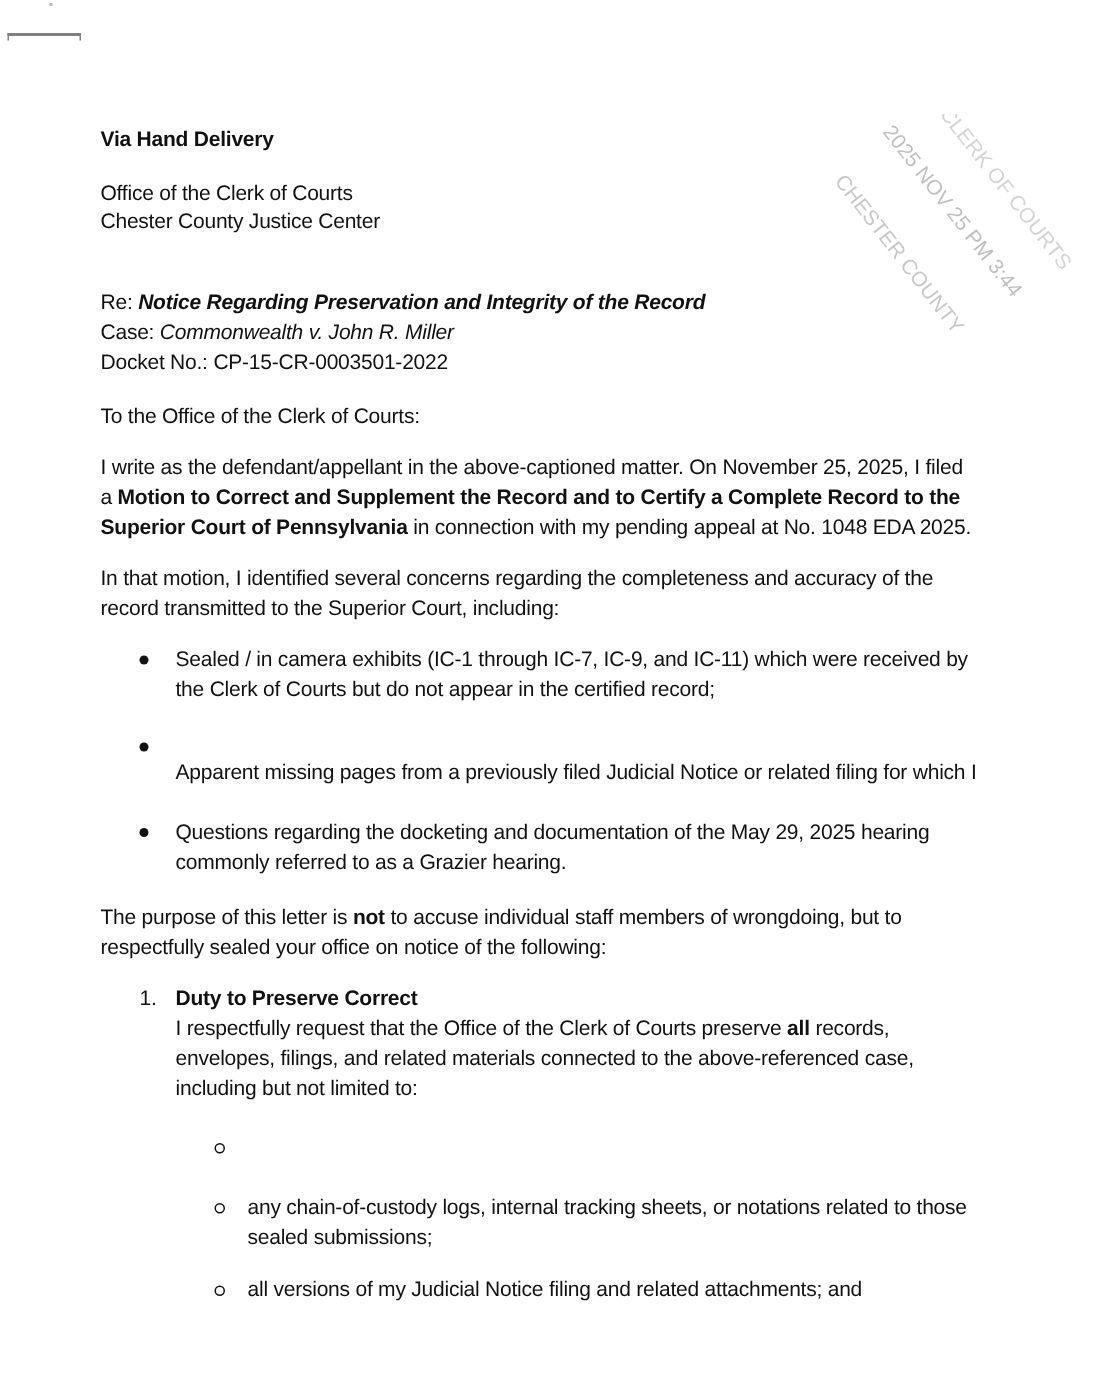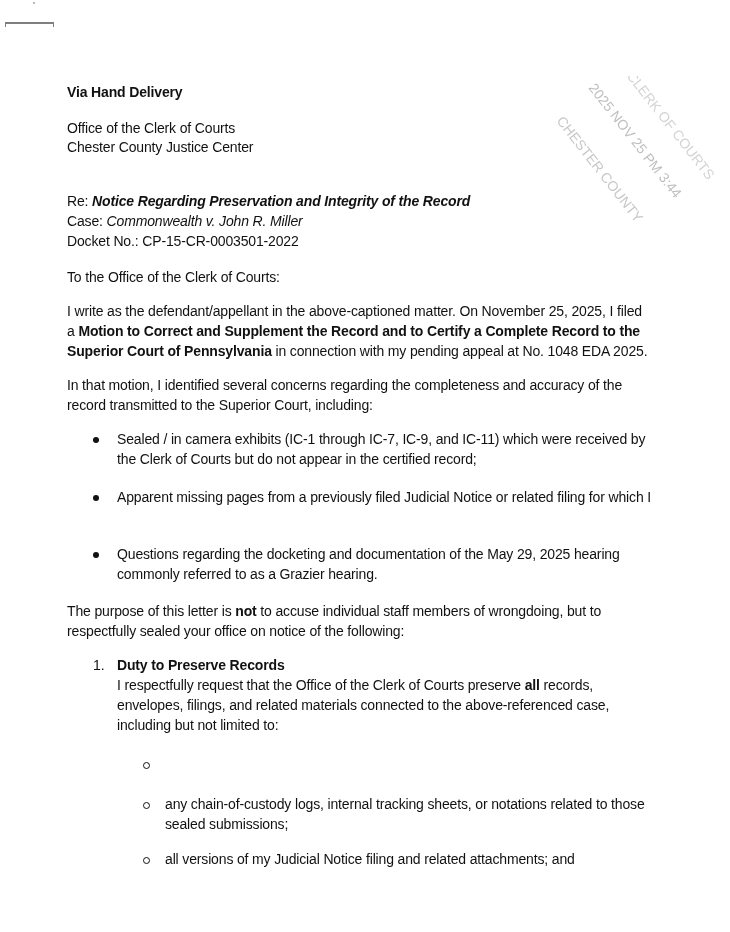--- a/index.html
+++ b/index.html
@@ -119,31 +119,31 @@
   <div class="line" style="top:342px;"><span class="b" style="white-space: pre;">Superior Court of Pennsylvania</span><span style="white-space: pre;"> in connection with my pending appeal at No. 1048 EDA 2025.</span></div>
 
   <div class="line" style="top:376px;">In that motion, I identified several concerns regarding the completeness and accuracy of the</div>
   <div class="line" style="top:396px;">record transmitted to the Superior Court, including:</div>
 
   <div class="bullet-dot" style="top:437px;"></div>
   <div class="line ind1" style="top:430px;">Sealed / in camera exhibits (IC-1 through IC-7, IC-9, and IC-11) which were received by</div>
   <div class="line ind1" style="top:450px;">the Clerk of Courts but do not appear in the certified record;</div>
 
   <div class="bullet-dot" style="top:495px;"></div>
-  <div class="line ind1" style="top:488px;text-align:center;">Apparent missing pages from a previously filed Judicial Notice or related filing for which I</div>
+  <div class="line ind1" style="top:505px;text-align:center;">Apparent missing pages from a previously filed Judicial Notice or related filing for which I</div>
 
   <div class="bullet-dot" style="top:552px;"></div>
   <div class="line ind1" style="top:545px;">Questions regarding the docketing and documentation of the May 29, 2025 hearing</div>
   <div class="line ind1" style="top:565px;">commonly referred to as a Grazier hearing.</div>
 
   <div class="line" style="top:602px;"><span style="white-space: pre;">The purpose of this letter is </span><span class="b" style="white-space: pre;">not</span><span style="white-space: pre;"> to accuse individual staff members of wrongdoing, but to</span></div>
   <div class="line" style="top:622px;">respectfully sealed your office on notice of the following:</div>
 
   <div class="line num" style="top:656px;">1.</div>
-  <div class="line ind1 b" style="top:656px;">Duty to Preserve Records</div>
+  <div class="line ind1 b" style="top:656px;">Duty to Preserve Correct</div>
   <div class="line ind1" style="top:676px;"><span style="white-space: pre;">I respectfully request that the Office of the Clerk of Courts preserve </span><span class="b" style="white-space: pre;">all</span><span style="white-space: pre;"> records,</span></div>
   <div class="line ind1" style="top:696px;">envelopes, filings, and related materials connected to the above-referenced case,</div>
   <div class="line ind1" style="top:716px;">including but not limited to:</div>
 
   <div class="circle-bullet" style="top:762px;"></div>
 
   <div class="circle-bullet" style="top:802px;"></div>
   <div class="line ind2" style="top:795px;">any chain-of-custody logs, internal tracking sheets, or notations related to those</div>
   <div class="line ind2" style="top:815px;">sealed submissions;</div>
 

